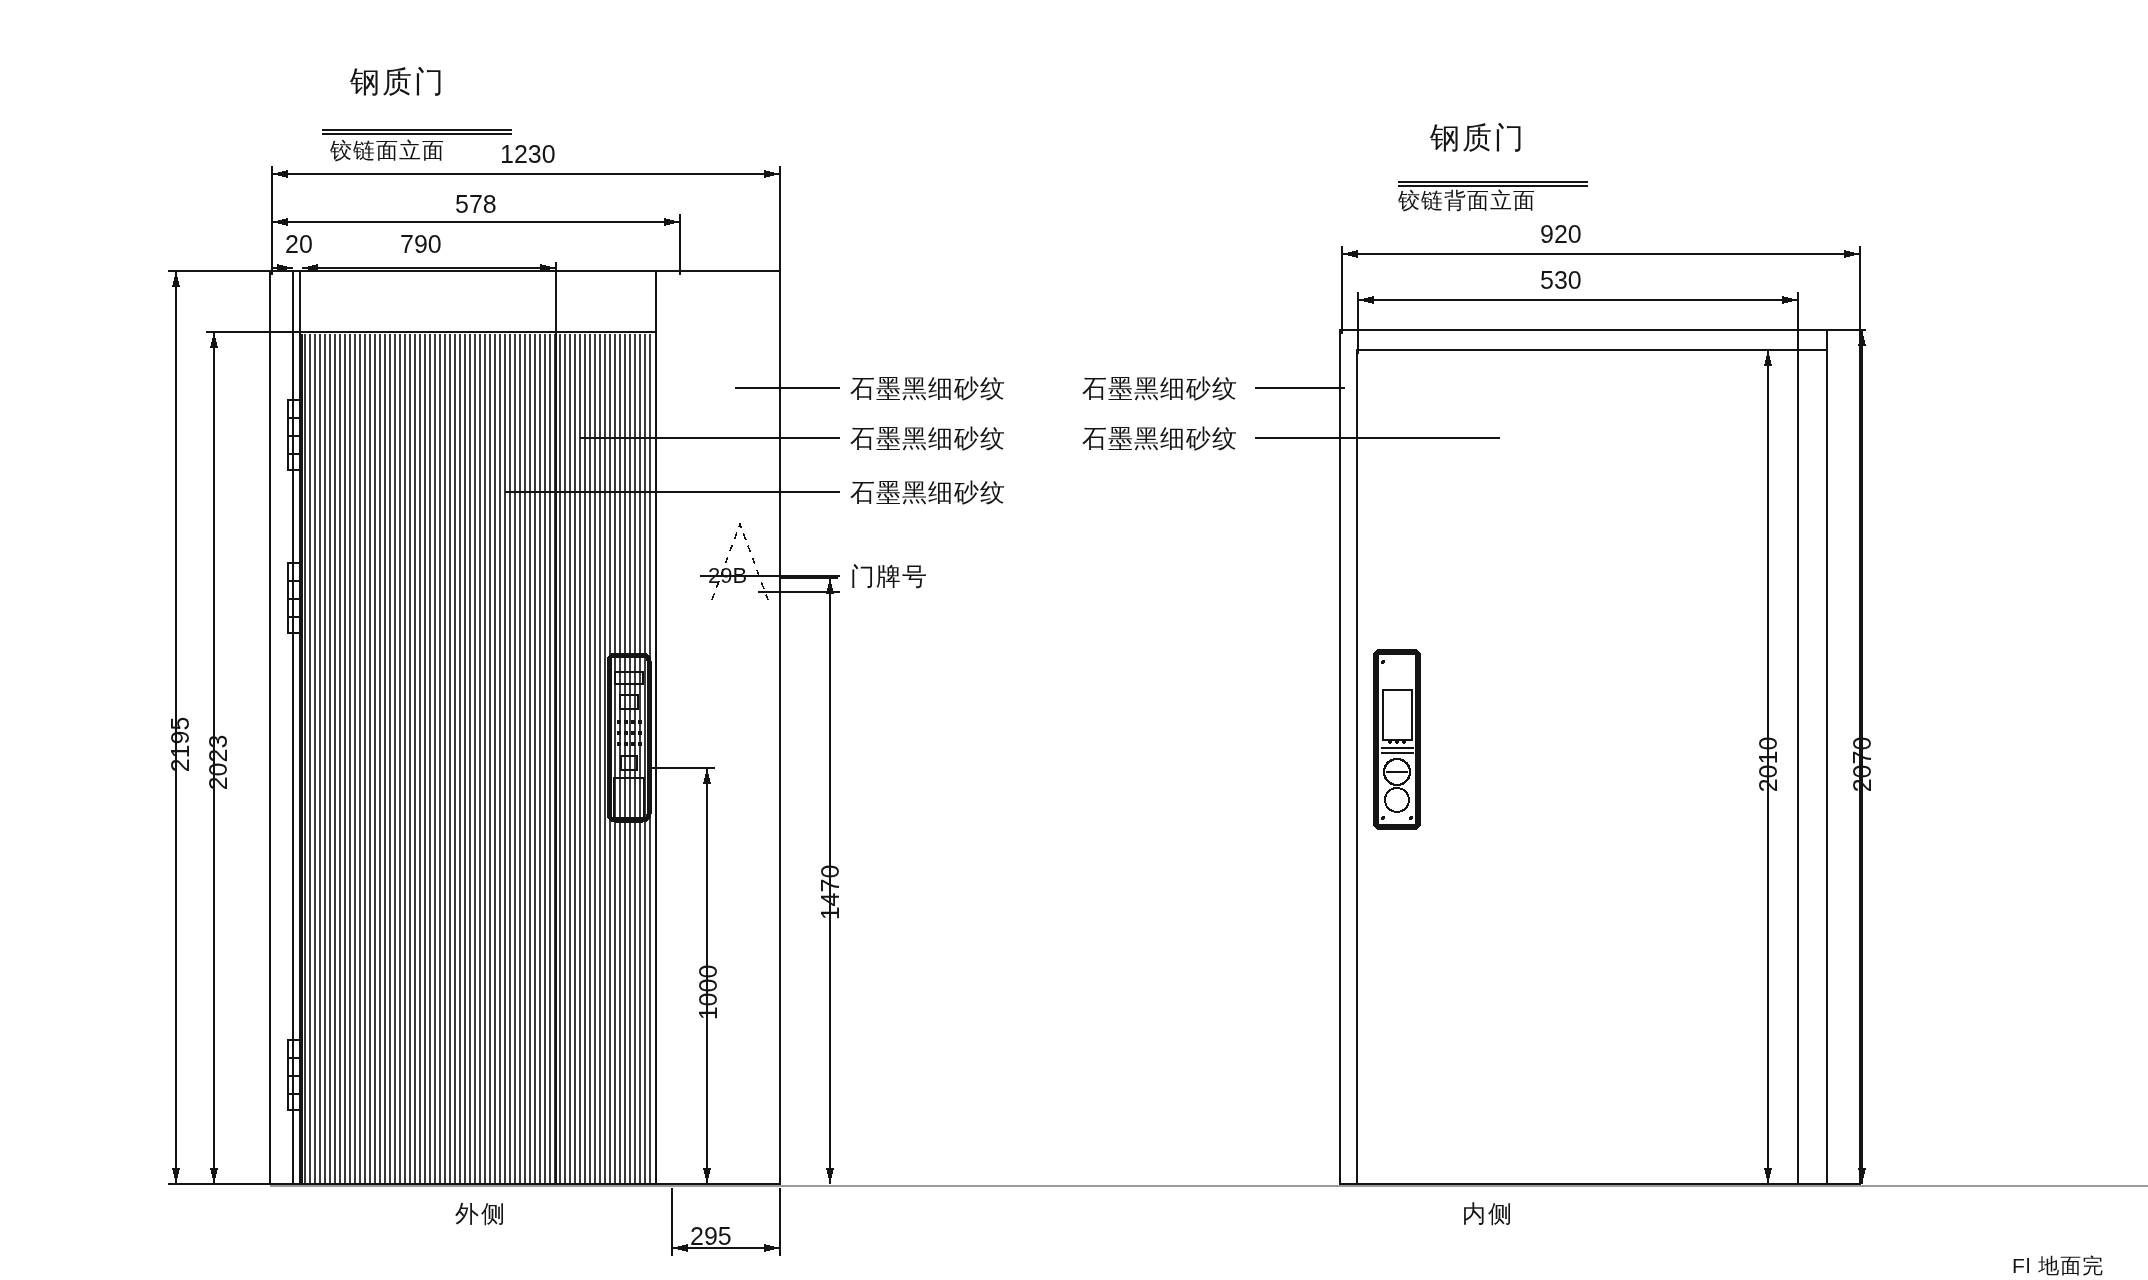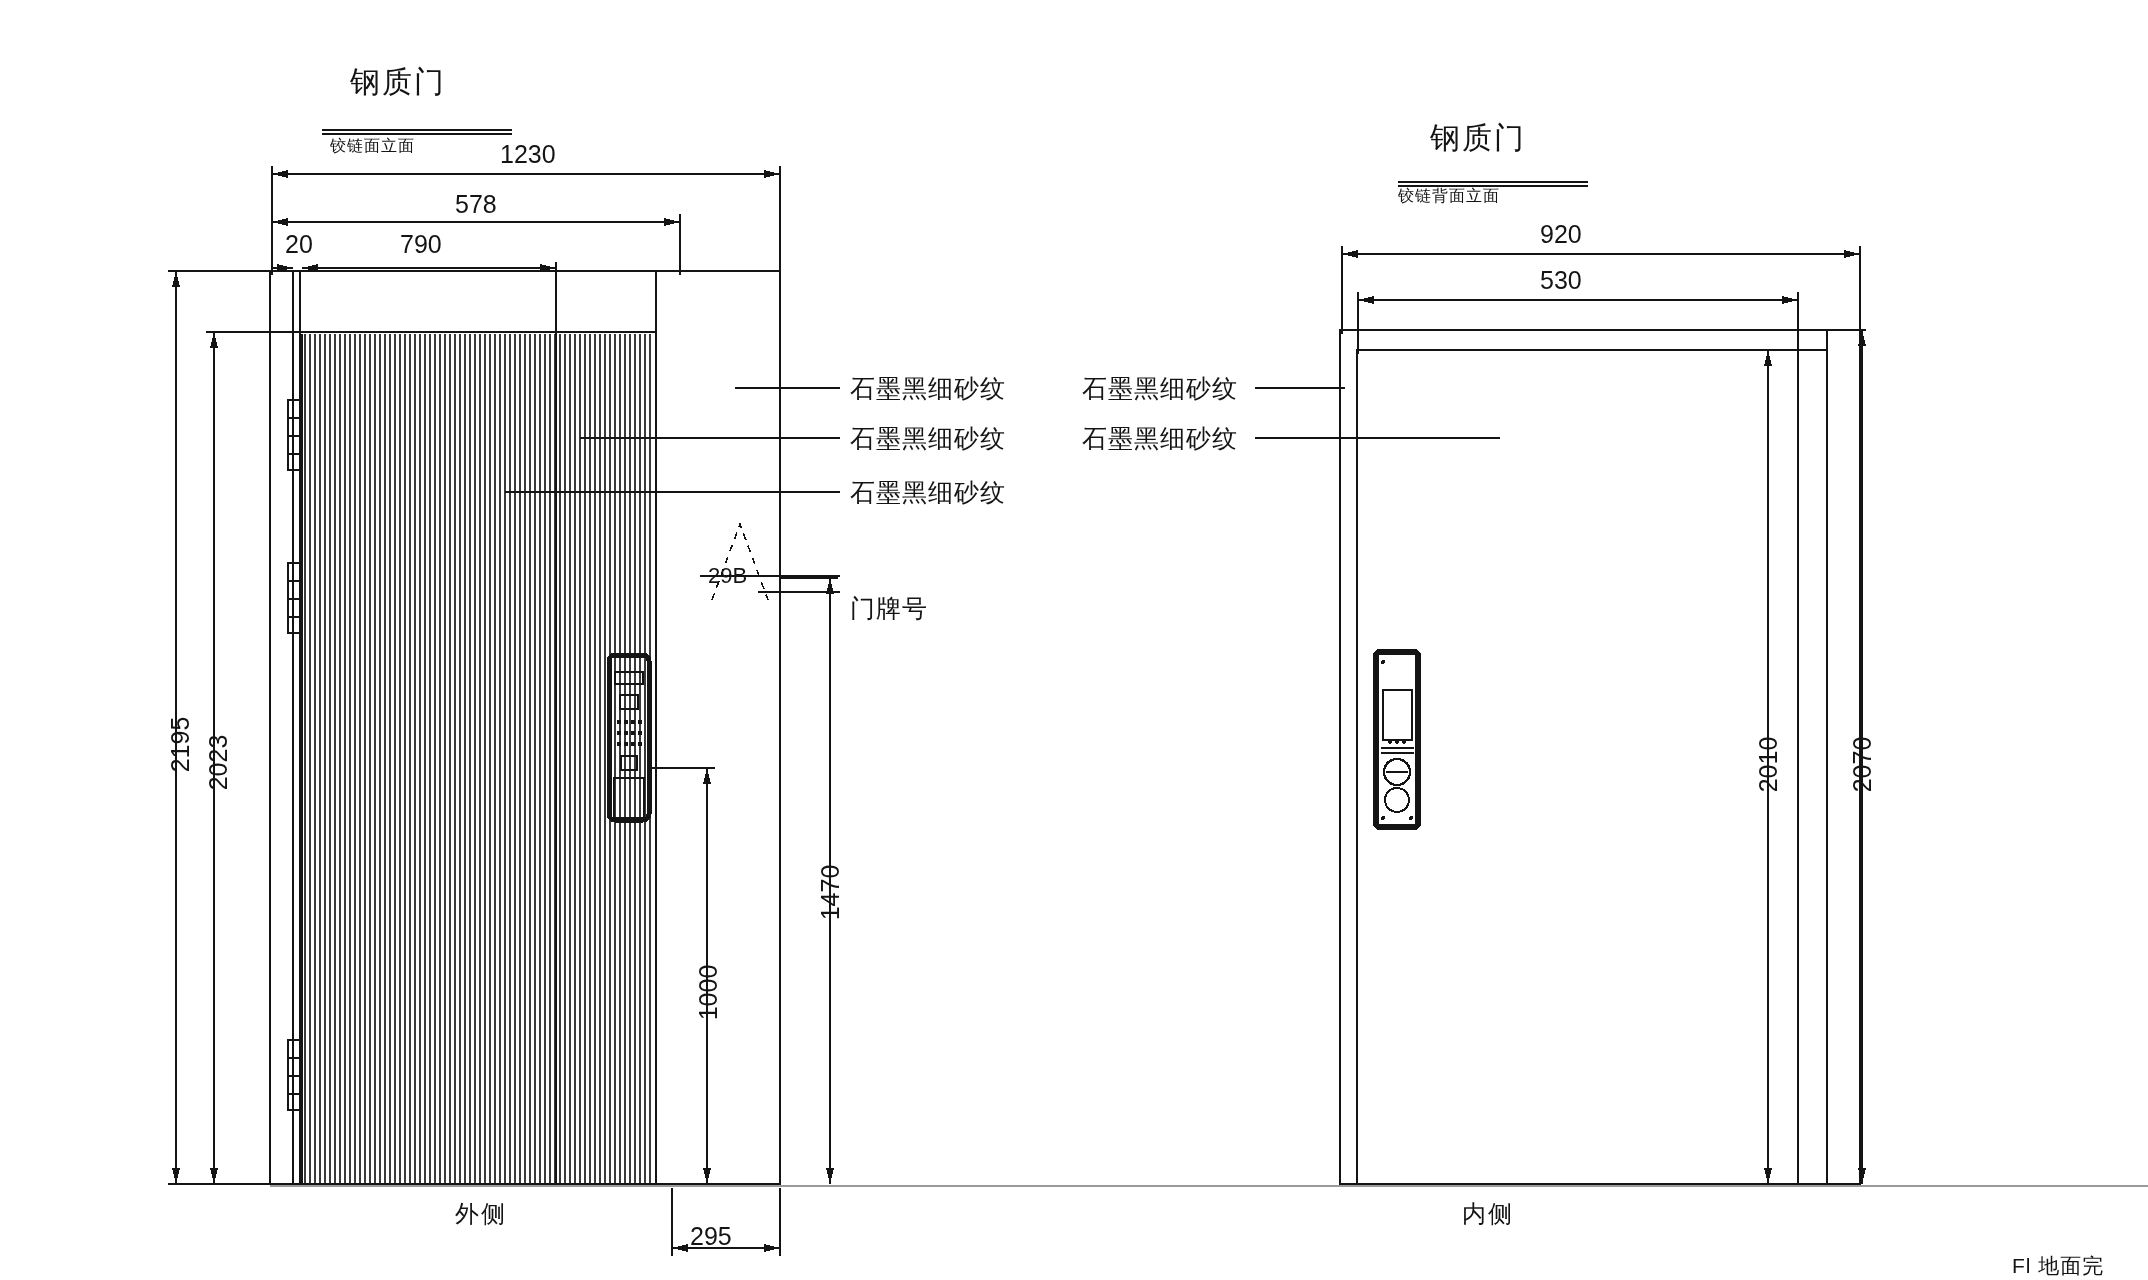--- a/index.html
+++ b/index.html
@@ -2,21 +2,21 @@
 <html><head>
 <meta charset="utf-8">
 <title>Steel Door Elevation Drawing</title>
 <style>
   html,body{margin:0;padding:0;background:#ffffff;}
   body{width:2148px;height:1280px;position:relative;overflow:hidden;
        font-family:"Liberation Sans","DejaVu Sans",sans-serif;color:#1a1a1a;}
   .cad{position:absolute;left:0;top:0;width:2148px;height:1280px;}
   .lbl{position:absolute;white-space:nowrap;color:#141414;}
   .title-main{font-size:30px;letter-spacing:2px;}
-  .title-sub{font-size:16px;letter-spacing:1px;text-align:center;}
+  .title-sub{font-size:22px;letter-spacing:1px;text-align:center;}
   .dim{font-size:25px;font-family:"Liberation Sans","DejaVu Sans",sans-serif;letter-spacing:0px;}
   .dimv{font-size:25px;transform-origin:50% 50%;transform:rotate(-90deg);}
   .note{font-size:25px;letter-spacing:1px;}
   .side{font-size:24px;letter-spacing:2px;}
   .plate{font-size:22px;}
   .corner{font-size:21px;letter-spacing:1px;}
   svg{display:block;position:absolute;left:0;top:0;overflow:visible;}
 </style>
 </head>
 <body>
@@ -223,21 +223,21 @@
   <div class="lbl dim" style="left:690px;top:1222px;">295</div>
 
   <div class="lbl dimv" style="left:140px;top:730px;width:80px;text-align:center;">2195</div>
   <div class="lbl dimv" style="left:178px;top:748px;width:80px;text-align:center;">2023</div>
   <div class="lbl dimv" style="left:790px;top:878px;width:80px;text-align:center;">1470</div>
   <div class="lbl dimv" style="left:668px;top:978px;width:80px;text-align:center;">1000</div>
 
   <div class="lbl note" style="left:850px;top:372px;">石墨黑细砂纹</div>
   <div class="lbl note" style="left:850px;top:422px;">石墨黑细砂纹</div>
   <div class="lbl note" style="left:850px;top:476px;">石墨黑细砂纹</div>
-  <div class="lbl note" style="left:850px;top:560px;margin-top:32px;">门牌号</div>
+  <div class="lbl note" style="left:850px;top:560px;">门牌号</div>
   <div class="lbl plate" style="left:708px;top:563px;">29B</div>
 
   <div class="lbl side" style="left:455px;top:1198px;">外侧</div>
 
   <div class="lbl title-main" style="left:1430px;top:118px;">钢质门</div>
   <div class="lbl title-sub" style="left:1398px;top:186px;">铰链背面立面</div>
 
   <svg width="2148" height="1280">
     <g stroke="#141414" fill="none" shape-rendering="crispEdges">
 

